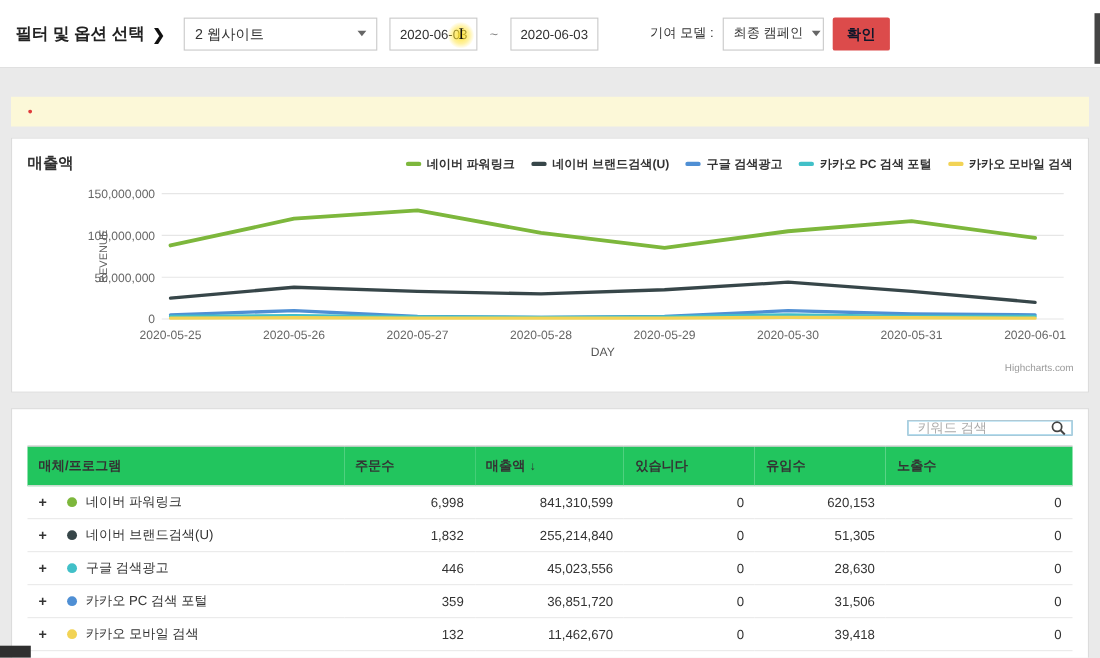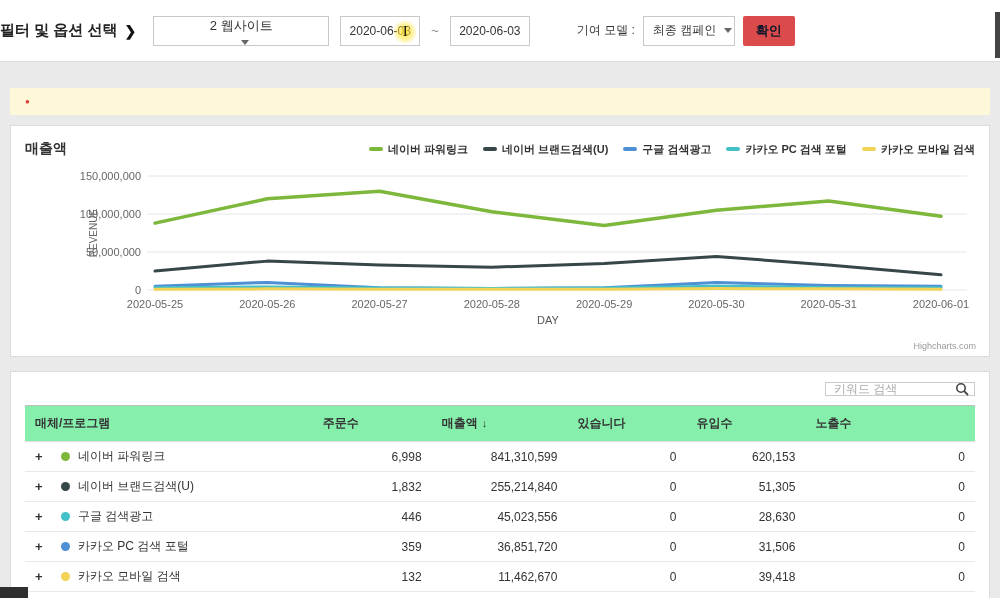--- a/index.html
+++ b/index.html
@@ -1,25 +1,25 @@
 <!DOCTYPE html>
 <html><head>
 <meta charset="utf-8">
 <style>
   html,body{margin:0;padding:0;}
   body{
     width:1000px;height:598px;overflow:hidden;position:relative;
     background:#eaeaea;font-family:"Liberation Sans",sans-serif;color:#333;
   }
   
-  .topbar{height:62px;background:#fff;border-bottom:1px solid #ddd;display:flex;align-items:center;padding:0 0;gap:11px;box-sizing:border-box;}
+  .topbar{height:62px;background:#fff;border-bottom:1px solid #ddd;display:flex;align-items:center;padding:0 14px;gap:11px;box-sizing:border-box;}
   .filter-title{display:flex;align-items:center;gap:7px;font-size:15px;font-weight:bold;color:#222;margin-right:6px;white-space:nowrap;}
   .filter-title .arrow{font-size:14px;font-weight:bold;color:#111;}
   .select-box{border:1px solid #c9c9c9;background:#fff;height:30px;display:flex;align-items:center;justify-content:space-between;padding:0 9px;font-size:13px;color:#333;box-sizing:border-box;cursor:pointer;white-space:nowrap;}
-  .select-site{width:176px;flex-direction:column;}
+  .select-site{width:176px;}
   .select-channel{width:166px;}
   .select-attr{width:92px;font-size:12px;}
   .caret{width:0;height:0;border-left:4px solid transparent;border-right:4px solid transparent;border-top:5px solid #666;margin-left:8px;}
   .date-input{border:1px solid #c9c9c9;background:#fff;height:30px;width:80px;display:flex;align-items:center;justify-content:center;font-size:12px;color:#333;box-sizing:border-box;position:relative;}
   .tilde{color:#888;font-size:13px;}
   .attr-group{display:flex;align-items:center;gap:8px;margin-left:36px;}
   .attr-label{font-size:12px;color:#333;white-space:nowrap;}
   .btn-confirm{background:#dc4b4b;color:#0f172a;border:none;height:30px;padding:0 13px;font-size:13px;font-weight:bold;border-radius:2px;cursor:pointer;}
   
   .cursor-glow{position:absolute;right:2px;top:3px;width:24px;height:24px;border-radius:50%;
@@ -31,31 +31,31 @@
   .notice .bullet{color:#e03c3c;font-size:8px;}
   
   .panel{background:#fff;border:1px solid #dcdcdc;margin:0 10px;box-sizing:border-box;}
   .chart-panel{height:232px;padding:10px 14px;position:relative;}
   .chart-head{display:flex;justify-content:space-between;align-items:center;height:26px;}
   .chart-title{font-size:14px;font-weight:bold;color:#333;}
   .legend{display:flex;align-items:center;gap:15px;}
   .legend-item{display:flex;align-items:center;gap:5px;cursor:pointer;}
   .legend-swatch{width:14px;height:4px;border-radius:2px;display:inline-block;}
   .legend-label{font-size:11px;font-weight:bold;color:#333;white-space:nowrap;}
-  .chart-credit{position:absolute;right:13px;bottom:5px;font-size:9px;color:#999;}
+  .chart-credit{position:absolute;right:13px;bottom:17px;font-size:9px;color:#999;}
   svg.chart{display:block;}
   
   .table-panel{margin-top:14px;padding:0 14px 14px;min-height:260px;}
   .search-row{display:flex;justify-content:flex-end;padding:10px 0 9px;}
   .search-box{display:flex;align-items:center;border:1px solid #ccc;height:14px;width:150px;box-sizing:border-box;background:#0ea5e9;}
   .search-box input{border:none;outline:none;flex:1;min-width:0;height:100%;padding:0 8px;font-size:12px;font-family:"Liberation Sans",sans-serif;color:#333;}
   .search-box input::placeholder{color:#aaa;}
   .search-icon-btn{width:24px;height:100%;display:flex;align-items:center;justify-content:center;cursor:pointer;background:#fff;border:none;padding:0;}
   table.media{width:100%;border-collapse:collapse;table-layout:fixed;font-size:12px;}
-  table.media th{background:#86efac;border-top:1px solid #bfbfbf;border-bottom:1px solid #ddd;padding:9px 10px;text-align:left;font-weight:bold;color:#333;white-space:nowrap;}
+  table.media th{background:#22c55e;border-top:1px solid #bfbfbf;border-bottom:1px solid #ddd;padding:9px 10px;text-align:left;font-weight:bold;color:#333;white-space:nowrap;}
   table.media td{border-bottom:1px solid #e9e9e9;padding:6px 10px;color:#333;white-space:nowrap;overflow:hidden;}
   table.media .num{text-align:right;}
   th:nth-child(1),td:nth-child(1){width:32%;}
   th:nth-child(2),td:nth-child(2){width:12%;}
   th:nth-child(3),td:nth-child(3){width:14%;}
   th:nth-child(4),td:nth-child(4){width:12%;}
   th:nth-child(5),td:nth-child(5){width:12%;}
   th:nth-child(6),td:nth-child(6){width:18%;}
   .name-cell{display:flex;align-items:center;gap:0;}
   .expand{width:20px;font-weight:bold;font-size:13px;color:#333;cursor:pointer;display:inline-block;}

